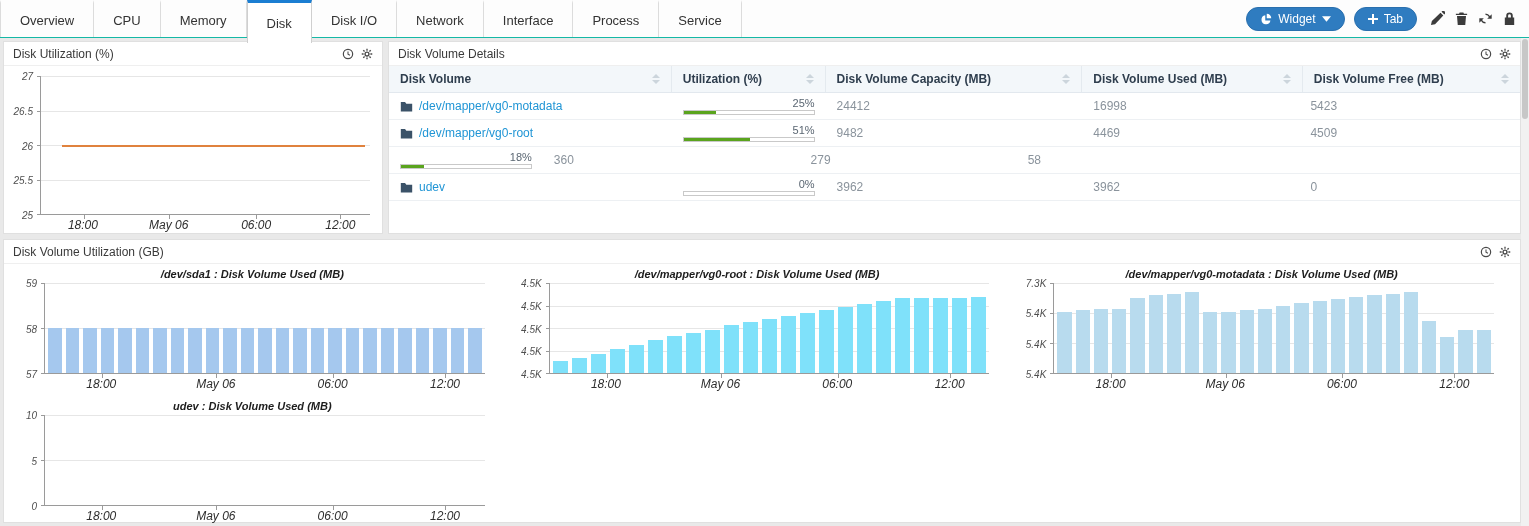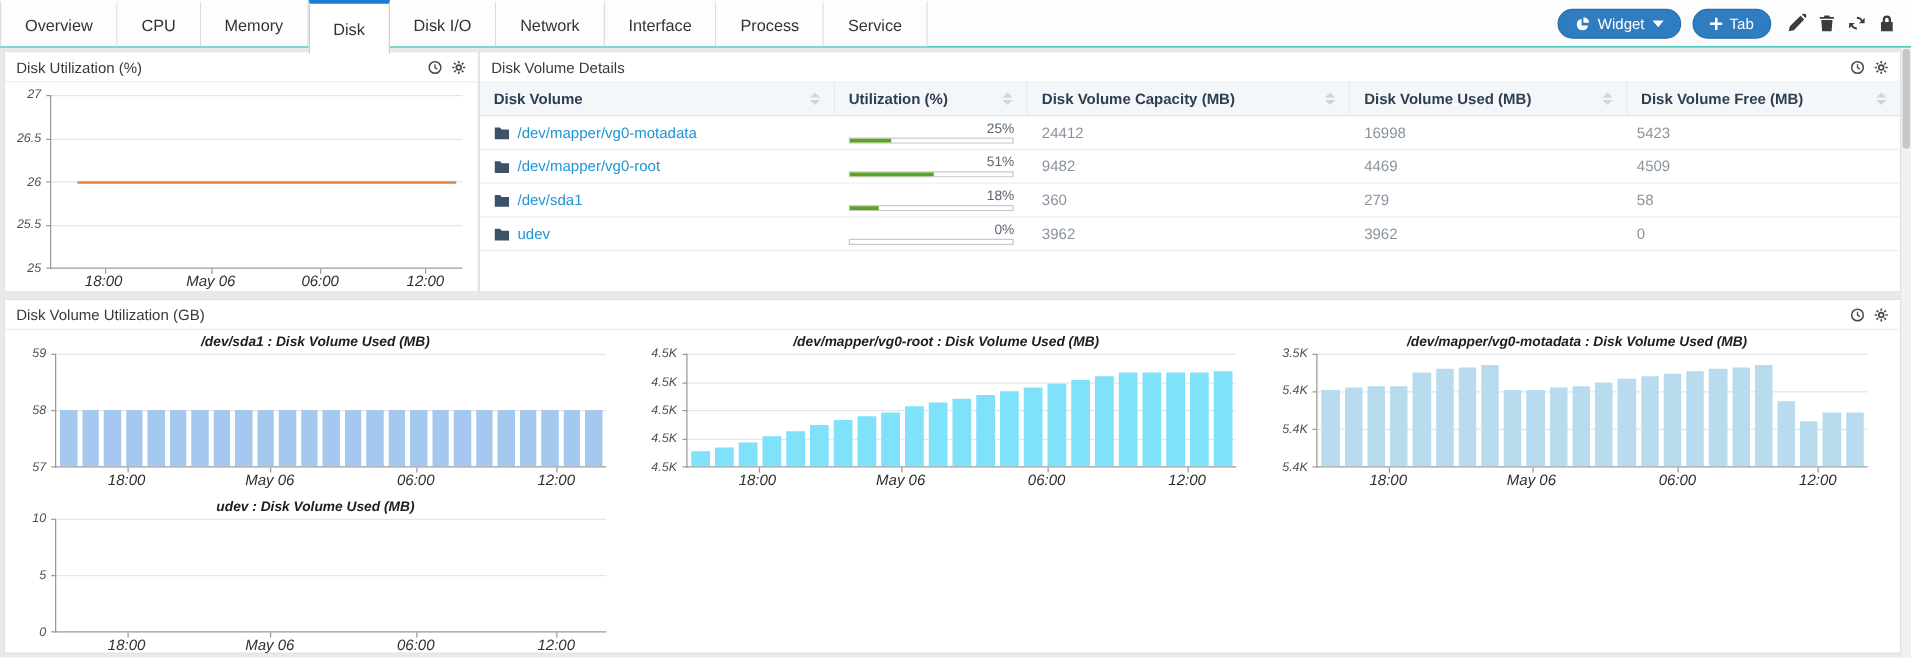--- a/index.html
+++ b/index.html
@@ -27,21 +27,21 @@
   .tabbar-right { margin-left:auto; height:37px; display:flex; align-items:center; gap:9px; padding-right:12px; }
   .pill {
     background:#2f7cc0; color:#fff; border:1px solid #2a70ae; border-radius:14px;
     padding:4px 13px; font-size:12px; display:flex; align-items:center; gap:6px; cursor:pointer;
   }
   .pill svg { display:block; }
   .act-icons { display:flex; align-items:center; gap:9px; margin-left:4px; color:#3c3c3c; }
   .act-icons svg { width:15px; height:15px; display:block; cursor:pointer; }
   
   .content { position:absolute; top:38px; left:0; right:8px; bottom:0; padding:3px 0 3px 3px; }
-  .row-top { display:flex; height:193px;align-items:center; }
+  .row-top { display:flex; gap:5px; height:193px;align-items:center; }
   .row-bottom { margin-top:5px; height:284px; }
   .panel { background:#fff; border:1px solid #e0e0e0; display:flex; flex-direction:column; height:100%; }
   .panel-header {
     height:24px; flex:none; display:flex; align-items:center; padding:0 9px;
     font-size:12px; color:#3a3a3a; border-bottom:1px solid #efefef; background:#fff;
   }
   .panel-icons { margin-left:auto; display:flex; align-items:center; gap:7px; color:#4a4a4a; }
   .panel-icons svg { width:12px; height:12px; display:block; cursor:pointer; }
   .panel-util { width:380px; flex:none; }
   .panel-table { flex:1; min-width:0; }
@@ -310,26 +310,20 @@
                     <div class="util-track">
                       <div class="util-fill" style="width: 51%; background: rgb(90, 164, 30);"></div>
                     </div>
                   </div>
                 </div>
                 <div class="td td-num" style="width: 22.7%;">9482</div>
                 <div class="td td-num" style="width: 19.2%;">4469</div>
                 <div class="td td-num" style="width: 19.5%;">4509</div>
               </div>
               <div class="trow">
-                <div class="td td-volume" style="width: 25%;">
-                  <svg viewBox="0 0 16 16">
-                    <path d="M1 2.5h5.2L7.8 4.5H15v9.5H1z" fill="currentColor"></path>
-                  </svg>
-                  <span class="vol-link">/dev/sda1</span>
-                </div>
                 <div class="td" style="width: 13.6%;">
                   <div class="util-wrap">
                     <div class="util-label">18%</div>
                     <div class="util-track">
                       <div class="util-fill" style="width: 18%; background: rgb(90, 164, 30);"></div>
                     </div>
                   </div>
                 </div>
                 <div class="td td-num" style="width: 22.7%;">360</div>
                 <div class="td td-num" style="width: 19.2%;">279</div>
@@ -492,21 +486,21 @@
                 <span style="left: 13%;">18:00</span>
                 <span style="left: 39%;">May 06</span>
                 <span style="left: 65.5%;">06:00</span>
                 <span style="left: 91%;">12:00</span>
               </div>
             </div>
           <div class="chart">
               <div class="chart-title">/dev/mapper/vg0-motadata : Disk Volume Used (MB)</div>
               <div class="chart-body">
                 <div class="chart-ylab">
-                  <span style="top: 0%;">3.5K</span>
+                  <span style="top: 0%;">7.3K</span>
                   <span style="top: 33.3333%;">5.4K</span>
                   <span style="top: 66.6667%;">5.4K</span>
                   <span style="top: 100%;">5.4K</span>
                 </div>
                 <div class="chart-plot">
                   <div class="gridline" style="top: 0%;"></div>
                   <div class="ytick" style="top: 0%;"></div>
                   <div class="gridline" style="top: 33.3333%;"></div>
                   <div class="ytick" style="top: 33.3333%;"></div>
                   <div class="gridline" style="top: 66.6667%;"></div>

